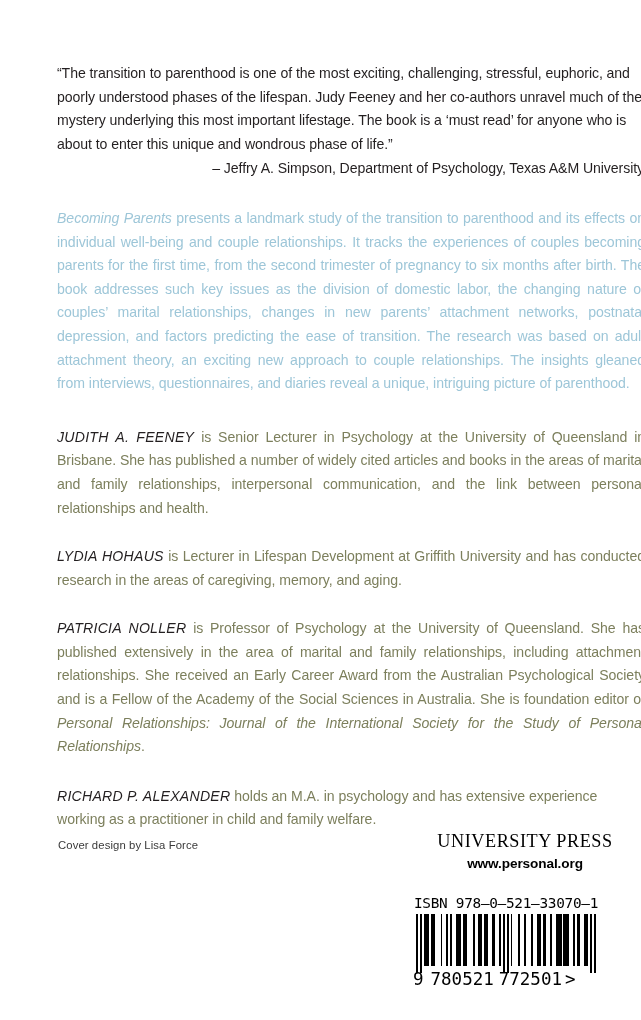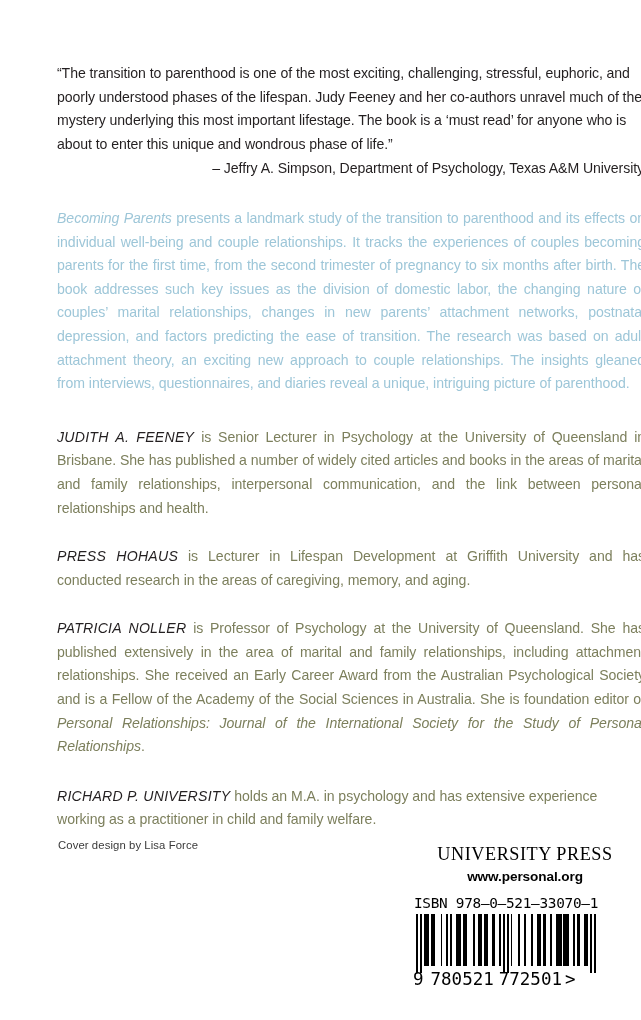--- a/index.html
+++ b/index.html
@@ -113,21 +113,21 @@
     color: #000000;
     font-weight: normal;
     white-space: nowrap;
   }
   .cup-sub {
     font-family: "Liberation Serif", serif;
     font-size: 18.2px;
     line-height: 22px;
     letter-spacing: 0.55px;
     color: #000000;
-    margin-top: 13px;
+    margin-top: 0;
     white-space: nowrap;
   }
   .cup-url {
     font-family: "Liberation Sans", sans-serif;
     font-size: 13.6px;
     line-height: 18px;
     letter-spacing: -0.1px;
     color: #000000;
     font-weight: bold;
     margin-top: 3px;
@@ -189,25 +189,25 @@
 
   <div class="content">
 
     <div class="quote-block">“The transition to parenthood is one of the most exciting, challenging, stressful, euphoric, and poorly understood phases of the lifespan. Judy Feeney and her co-authors unravel much of the mystery underlying this most important lifestage. The book is a ‘must read’ for anyone who is about to enter this unique and wondrous phase of life.”</div>
     <div class="quote-attrib">– Jeffry A. Simpson, Department of Psychology, Texas A&amp;M University</div>
 
     <div class="blurb"><span class="ital">Becoming Parents</span><span> presents a landmark study of the transition to parenthood and its effects on individual well-being and couple relationships. It tracks the experiences of couples becoming parents for the first time, from the second trimester of pregnancy to six months after birth. The book addresses such key issues as the division of domestic labor, the changing nature of couples’ marital relationships, changes in new parents’ attachment networks, postnatal depression, and factors predicting the ease of transition. The research was based on adult attachment theory, an exciting new approach to couple relationships. The insights gleaned from interviews, questionnaires, and diaries reveal a unique, intriguing picture of parenthood.</span></div>
 
     <div class="bio bio-feeney"><span class="who">JUDITH A. FEENEY</span><span> is Senior Lecturer in Psychology at the University of Queensland in Brisbane. She has published a number of widely cited articles and books in the areas of marital and family relationships, interpersonal communication, and the link between personal relationships and health.</span></div>
 
-    <div class="bio bio-hohaus"><span class="who">PRESS HOHAUS</span><span> is Lecturer in Lifespan Development at Griffith University and has conducted research in the areas of caregiving, memory, and aging.</span></div>
+    <div class="bio bio-hohaus"><span class="who">LYDIA HOHAUS</span><span> is Lecturer in Lifespan Development at Griffith University and has conducted research in the areas of caregiving, memory, and aging.</span></div>
 
     <div class="bio bio-noller"><span class="who">PATRICIA NOLLER</span><span> is Professor of Psychology at the University of Queensland. She has published extensively in the area of marital and family relationships, including attachment relationships. She received an Early Career Award from the Australian Psychological Society and is a Fellow of the Academy of the Social Sciences in Australia. She is foundation editor of </span><span class="ital">Personal Relationships: Journal of the International Society for the Study of Personal Relationships</span><span>.</span></div>
 
-    <div class="bio bio-alexander"><span class="who">RICHARD P. UNIVERSITY</span><span> holds an M.A. in psychology and has extensive experience working as a practitioner in child and family welfare.</span></div>
+    <div class="bio bio-alexander"><span class="who">RICHARD P. ALEXANDER</span><span> holds an M.A. in psychology and has extensive experience working as a practitioner in child and family welfare.</span></div>
 
   </div>
 
   <div class="credits">
     <div>Cover design by Lisa Force</div>
   </div>
 
   <div class="publisher">
     <div class="cup-sub">UNIVERSITY PRESS</div>
     <div class="cup-url">www.personal.org</div>

